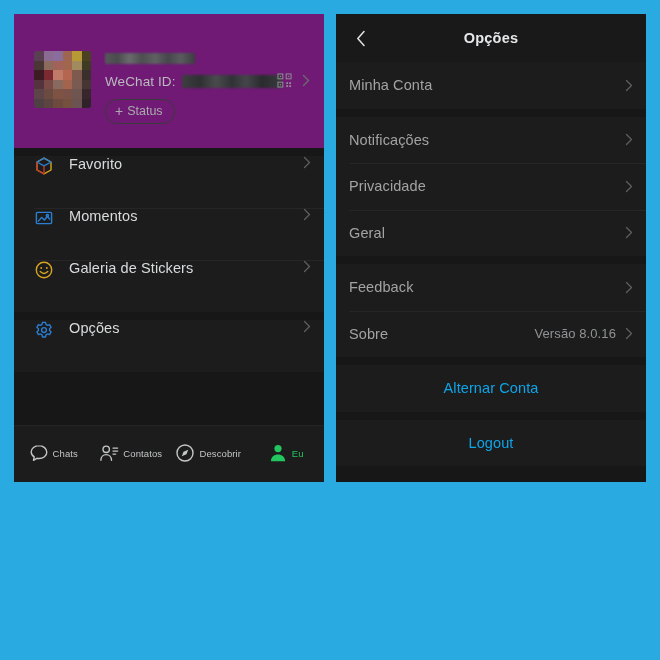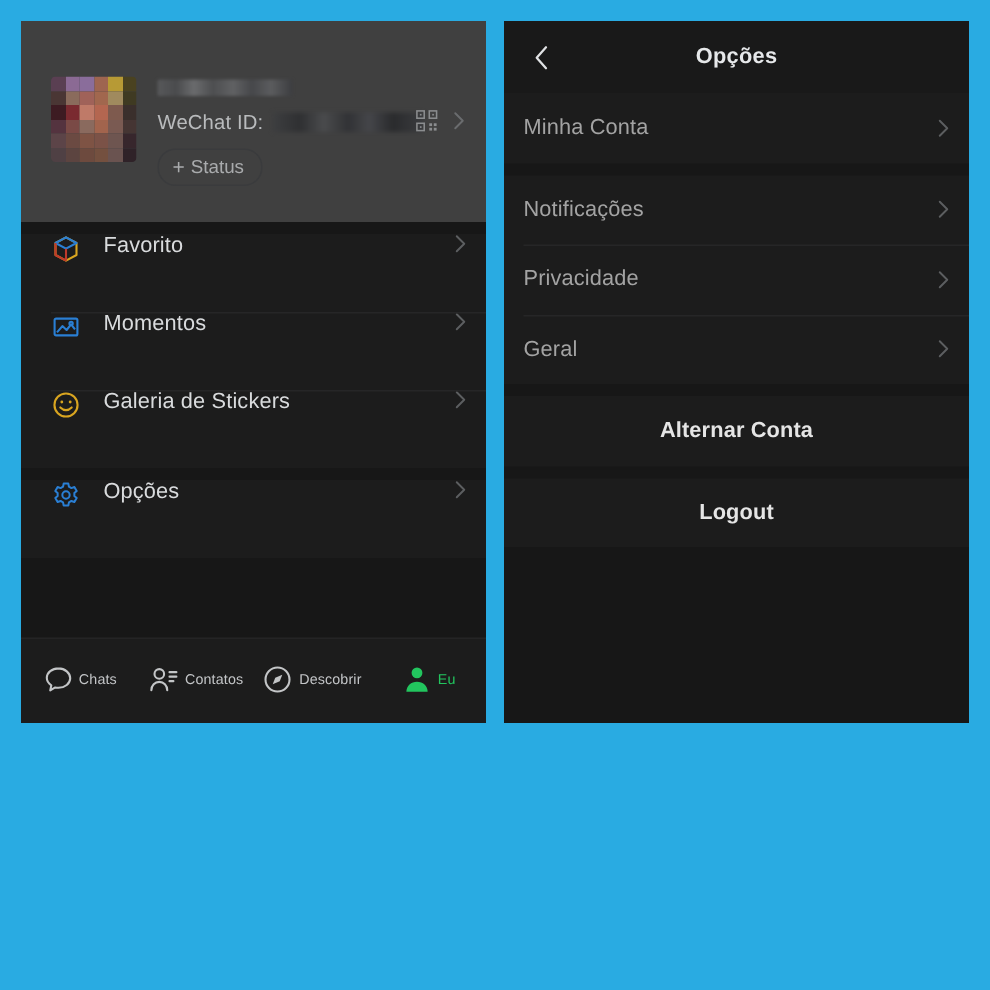--- a/index.html
+++ b/index.html
@@ -33,21 +33,21 @@
     background: #171717;
     overflow: hidden;
     display: flex;
     flex-direction: column;
   }
 
   
 
   .me-profile {
     height: 134px;
-    background: #404040;
+    background: #701a75;
     position: relative;
     display: flex;
     align-items: flex-start;
     padding: 37px 14px 0 20px;
   }
 
   .avatar {
     width: 57px;
     height: 57px;
     flex: 0 0 57px;
@@ -253,23 +253,22 @@
   }
 
   .s-action {
     background: #1c1c1c;
     height: 46.5px;
     display: flex;
     align-items: center;
     justify-content: center;
     cursor: pointer;
     font-size: 14.5px;
-    color: #e5e5e5;
+    color: #0ea5e9;
     letter-spacing: 0.1px;
-    font-weight: bold;
   }
   .s-action.gap { margin-top: 8px; }
 </style>
 </head>
 <body>
 
 <div class="stage">
 
   <div class="phone">
 
@@ -507,20 +506,39 @@
       <div class="s-row">
         <span class="s-label">Geral</span>
         <span>
           <svg class="chevron" viewBox="0 0 8 13" fill="none" stroke="#5c5e60" stroke-width="1.3" stroke-linecap="round" stroke-linejoin="round">
               <polyline points="1.5,1.5 6.5,6.5 1.5,11.5"></polyline>
             </svg>
         </span>
       </div>
     </div>
 
+    <div class="s-group gap">
+      <div class="s-row">
+        <span class="s-label">Feedback</span>
+        <span>
+          <svg class="chevron" viewBox="0 0 8 13" fill="none" stroke="#5c5e60" stroke-width="1.3" stroke-linecap="round" stroke-linejoin="round">
+              <polyline points="1.5,1.5 6.5,6.5 1.5,11.5"></polyline>
+            </svg>
+        </span>
+      </div>
+      <div class="s-row">
+        <span class="s-label">Sobre</span>
+        <span class="s-value">Versão 8.0.16</span>
+        <span>
+          <svg class="chevron" viewBox="0 0 8 13" fill="none" stroke="#5c5e60" stroke-width="1.3" stroke-linecap="round" stroke-linejoin="round">
+              <polyline points="1.5,1.5 6.5,6.5 1.5,11.5"></polyline>
+            </svg>
+        </span>
+      </div>
+    </div>
 
     <div class="s-action gap">Alternar Conta</div>
     <div class="s-action gap">Logout</div>
 
     <div class="spacer"></div>
   </div>
 
 </div>
 
 </body></html>

